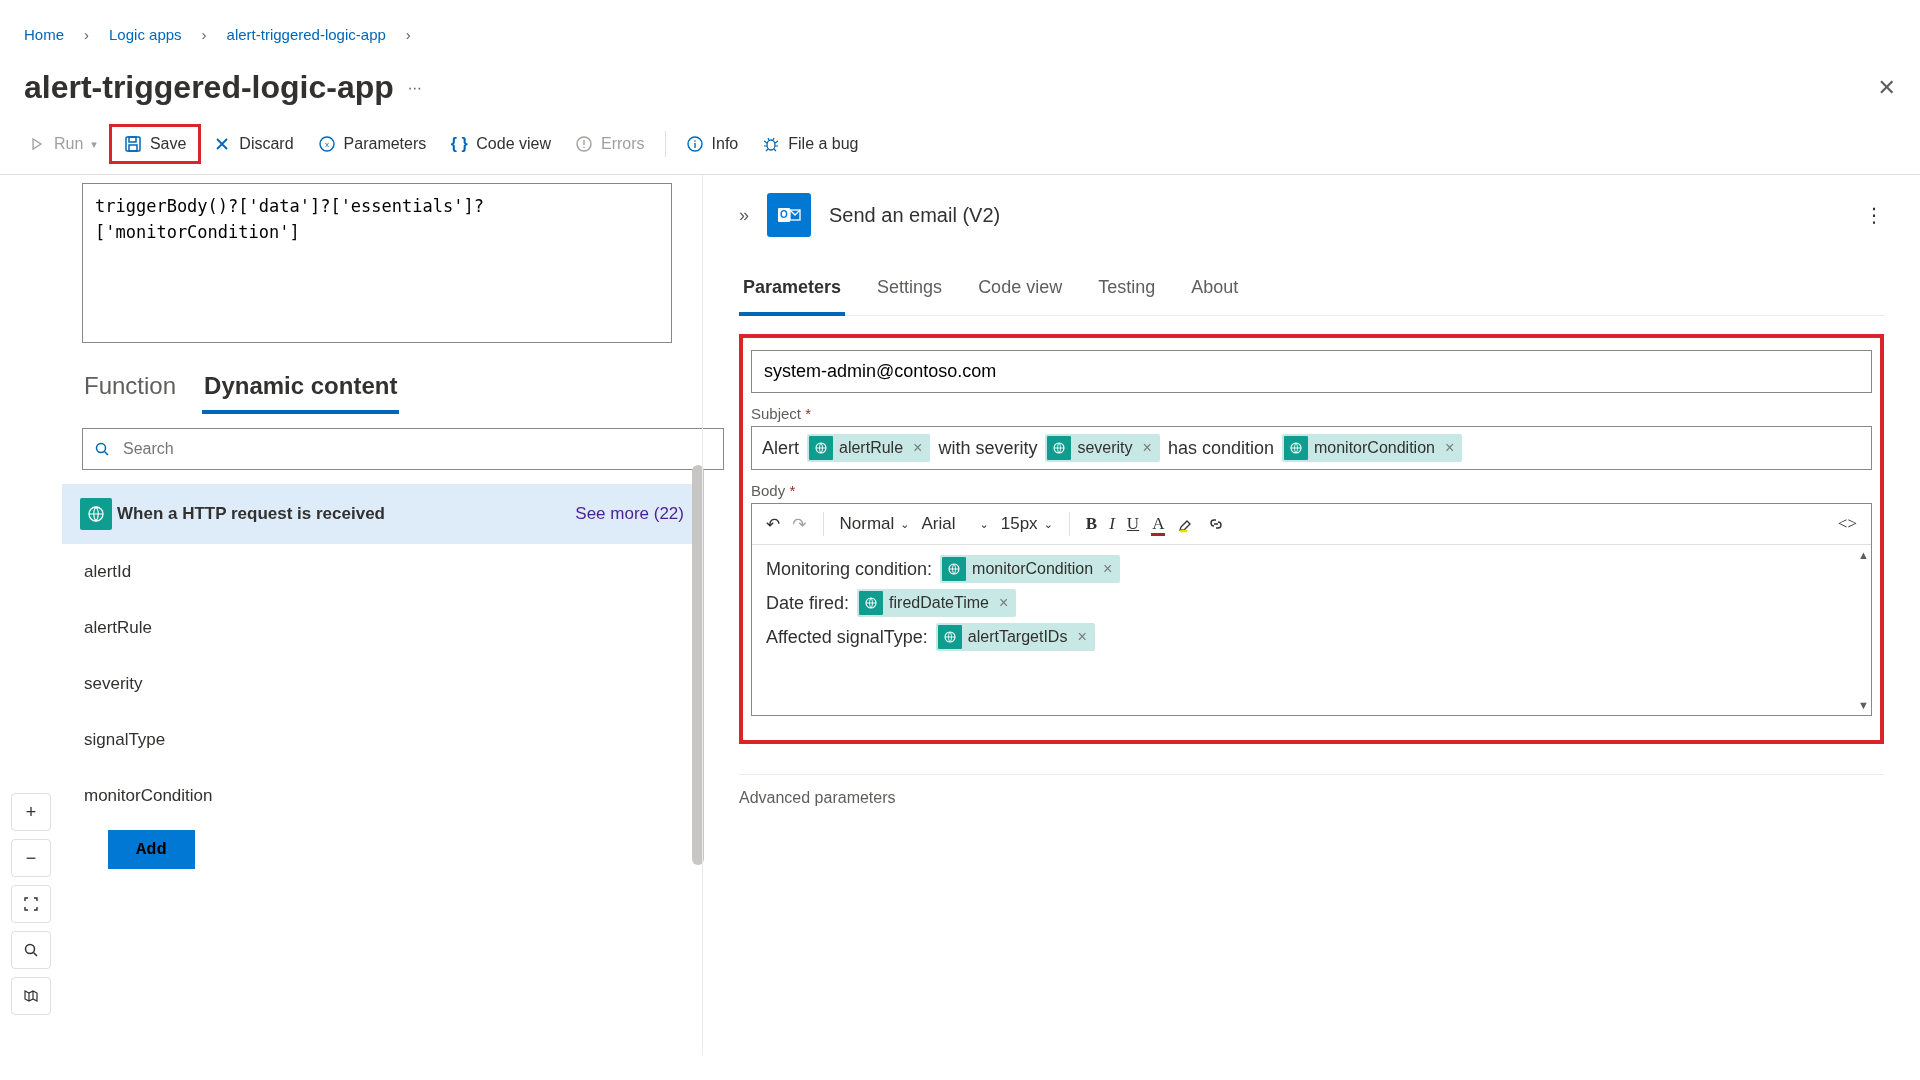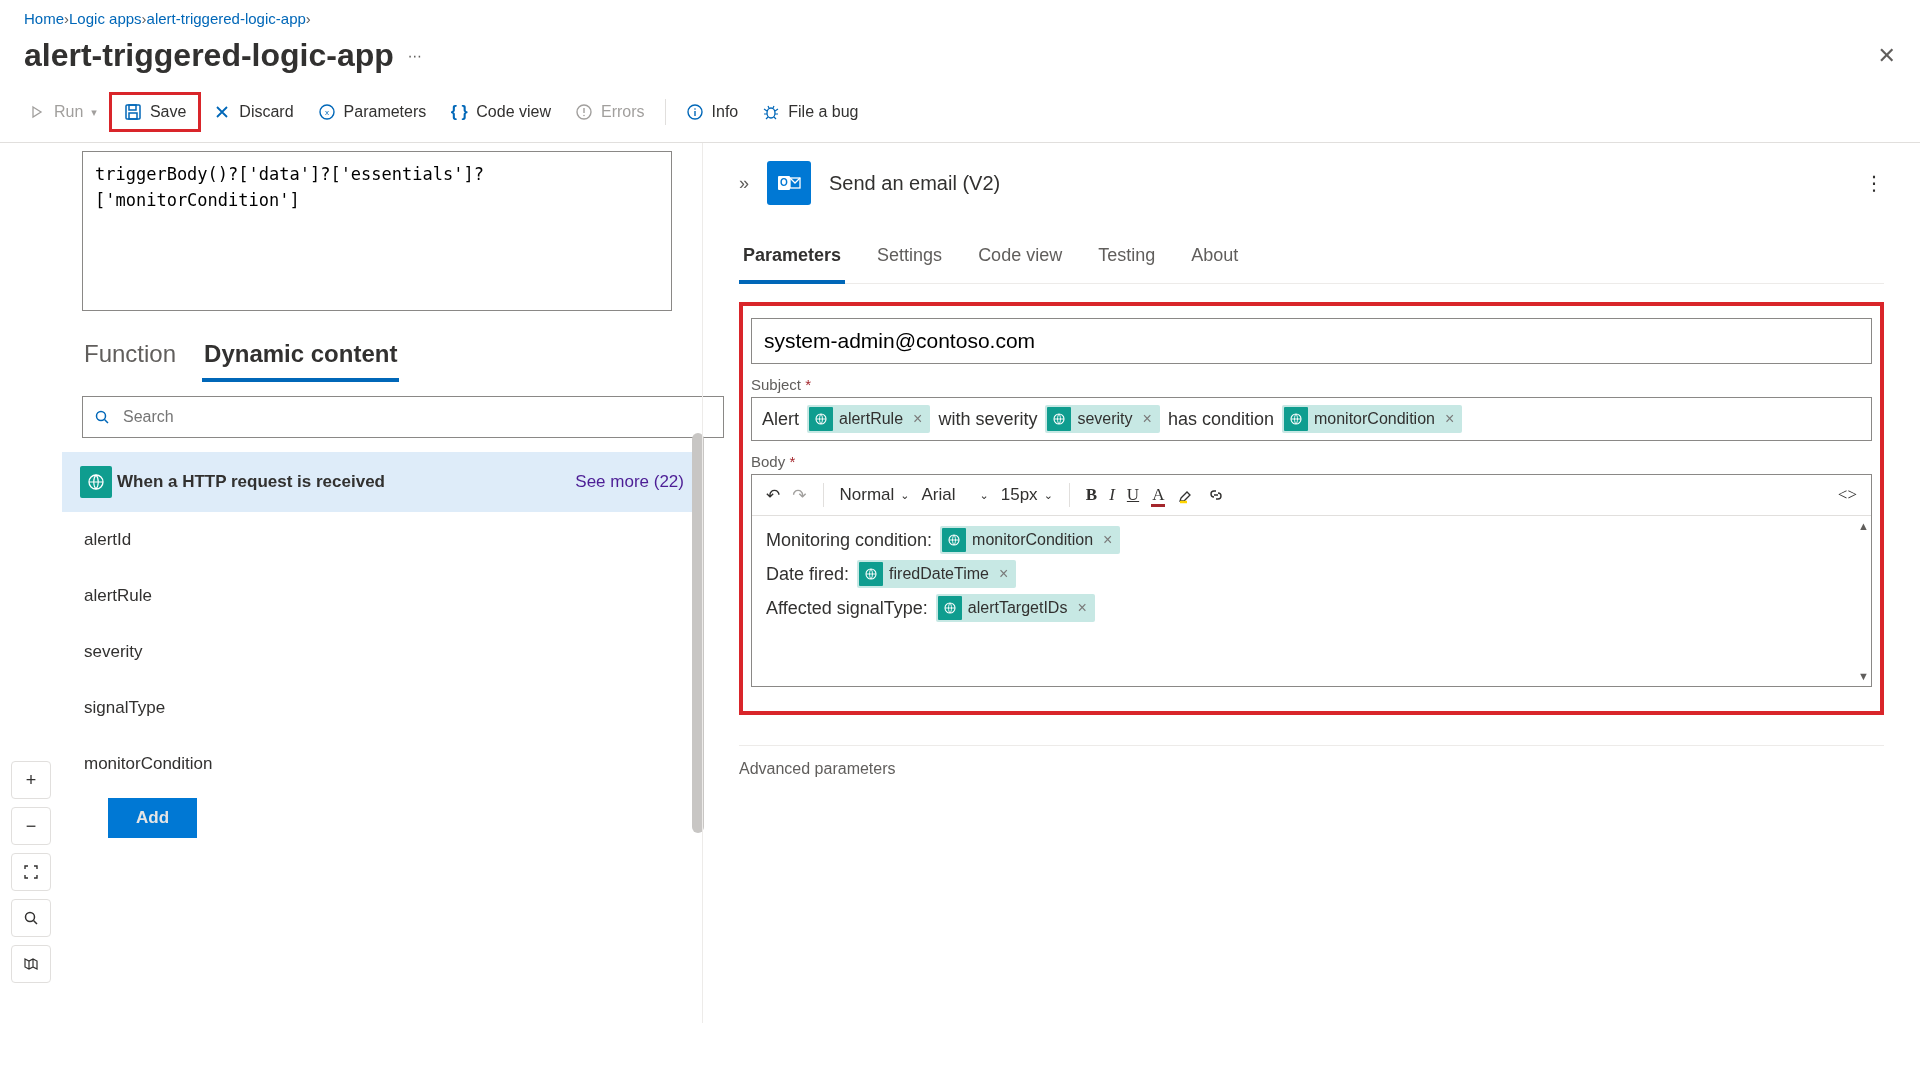--- a/index.html
+++ b/index.html
@@ -1,19 +1,19 @@
 <!DOCTYPE html>
 <html><head>
 <meta charset="utf-8">
 <style>
 * { box-sizing: border-box; margin: 0; padding: 0; }
 body { font-family: "Segoe UI", Arial, sans-serif; font-size: 14px; color: #323130; background: #fff; overflow: hidden; }
 
 
-.breadcrumb { display: flex; align-items: center; gap: 0; padding: 10px 24px; font-size: 15px; }
+.breadcrumb { display: flex; align-items: center; gap: 20px; padding: 26px 24px; font-size: 15px; }
 .breadcrumb a { color: #0067b8; text-decoration: none; }
 .breadcrumb .sep { color: #605e5c; }
 
 
 .title-row { display: flex; align-items: center; padding: 0 24px 8px 24px; }
 .title-row h1 { font-size: 32px; font-weight: 600; }
 .title-row .dots { margin-left: 14px; color: #605e5c; cursor: pointer; }
 .title-row .close { margin-left: auto; cursor: pointer; font-size: 22px; color: #605e5c; }
 
 
@@ -42,40 +42,40 @@
 .search-input { width: 100%; height: 42px; padding: 0 12px 0 40px; border: 1px solid #8a8886; font-size: 16px; }
 
 .dc-header { display: flex; align-items: center; justify-content: space-between; background: #deecf9; padding: 14px 18px; margin: 14px 0 0 0; font-size: 17px; }
 .dc-header .left { display: flex; align-items: center; gap: 5px; font-weight: 600; text-align: right; }
 .dc-header .badge { width: 32px; height: 32px; background: #0f9d8f; border-radius: 2px; display: flex; align-items: center; justify-content: center; color: #fff; }
 .dc-header .seemore { color: #4c1d95; cursor: pointer; }
 
 .dc-list { padding: 0 0 0 12px; }
 .dc-item { padding: 18px 10px; font-size: 17px; cursor: pointer; }
 
-.add-btn { background: #0078d4; color: #e5e5e5; border: none; padding: 10px 28px; font-size: 17px; font-weight: 600; margin: 6px 0 0 46px; cursor: pointer; }
+.add-btn { background: #0078d4; color: #000000; border: none; padding: 10px 28px; font-size: 17px; font-weight: 600; margin: 6px 0 0 46px; cursor: pointer; font-family: Liberation Mono, monospace; }
 
 .scrollbar { position: absolute; width: 12px; background: #c8c6c4; border-radius: 6px; }
 
 .right-pane { flex: 1; padding: 12px 36px 0 36px; position: relative; border-left: 1px solid #edebe9; }
 .rp-header { display: flex; align-items: center; gap: 18px; padding: 6px 0 26px 0; }
 .rp-header .collapse { color: #605e5c; cursor: pointer; font-size: 18px; }
 .rp-header .outlook { width: 44px; height: 44px; background: #0078d4; display: flex; align-items: center; justify-content: center; color: #fff; font-weight: bold; border-radius: 3px; }
 .rp-header .rp-title { font-size: 20px; font-weight: 400; }
 .rp-header .menu { margin-left: auto; cursor: pointer; font-size: 20px; }
 
 .rp-tabs { display: flex; gap: 28px; padding: 6px 0 0 0; border-bottom: 1px solid #edebe9; font-size: 18px; }
 .rp-tab { padding: 8px 4px 14px 4px; cursor: pointer; color: #605e5c; }
 .rp-tab.active { color: #323130; font-weight: 600; border-bottom: 4px solid #0067b8; margin-bottom: -1px; }
 
 .form-area { border: 4px solid #d9252a; padding: 2px 8px 12px 8px; margin-top: 18px; }
 .fld { margin: 10px 0 12px 0; }
 .fld-label { font-size: 15px; color: #605e5c; margin-bottom: 4px; }
 .fld-label .req { color: #a4262c; }
-.fld-input { width: 100%; border: 1px solid #8a8886; padding: 10px 12px; font-size: 21px; }
+.fld-input { width: 100%; border: 1px solid #8a8886; padding: 10px 12px; font-size: 18px; }
 
 .subject-field { display: flex; flex-wrap: wrap; align-items: center; gap: 8px; border: 1px solid #8a8886; padding: 7px 10px; font-size: 18px; }
 .token { display: inline-flex; align-items: center; gap: 6px; background: #c7e8e4; border-radius: 2px; padding: 2px 8px 2px 2px; font-size: 16px; }
 .token .tb { width: 24px; height: 24px; background: #0f9d8f; display: flex; align-items: center; justify-content: center; color: #fff; border-radius: 1px; }
 .token .tx { color: #7a7a7a; margin-left: 4px; cursor: pointer; }
 
 .body-wrap { border: 1px solid #8a8886; }
 .body-toolbar { display: flex; align-items: center; gap: 12px; padding: 8px 14px; border-bottom: 1px solid #e1dfdd; font-size: 17px; }
 .body-toolbar .bt-sep { width: 1px; height: 24px; background: #e1dfdd; margin: 0 4px; }
 .body-toolbar .dd { display: flex; align-items: center; gap: 6px; cursor: pointer; }

